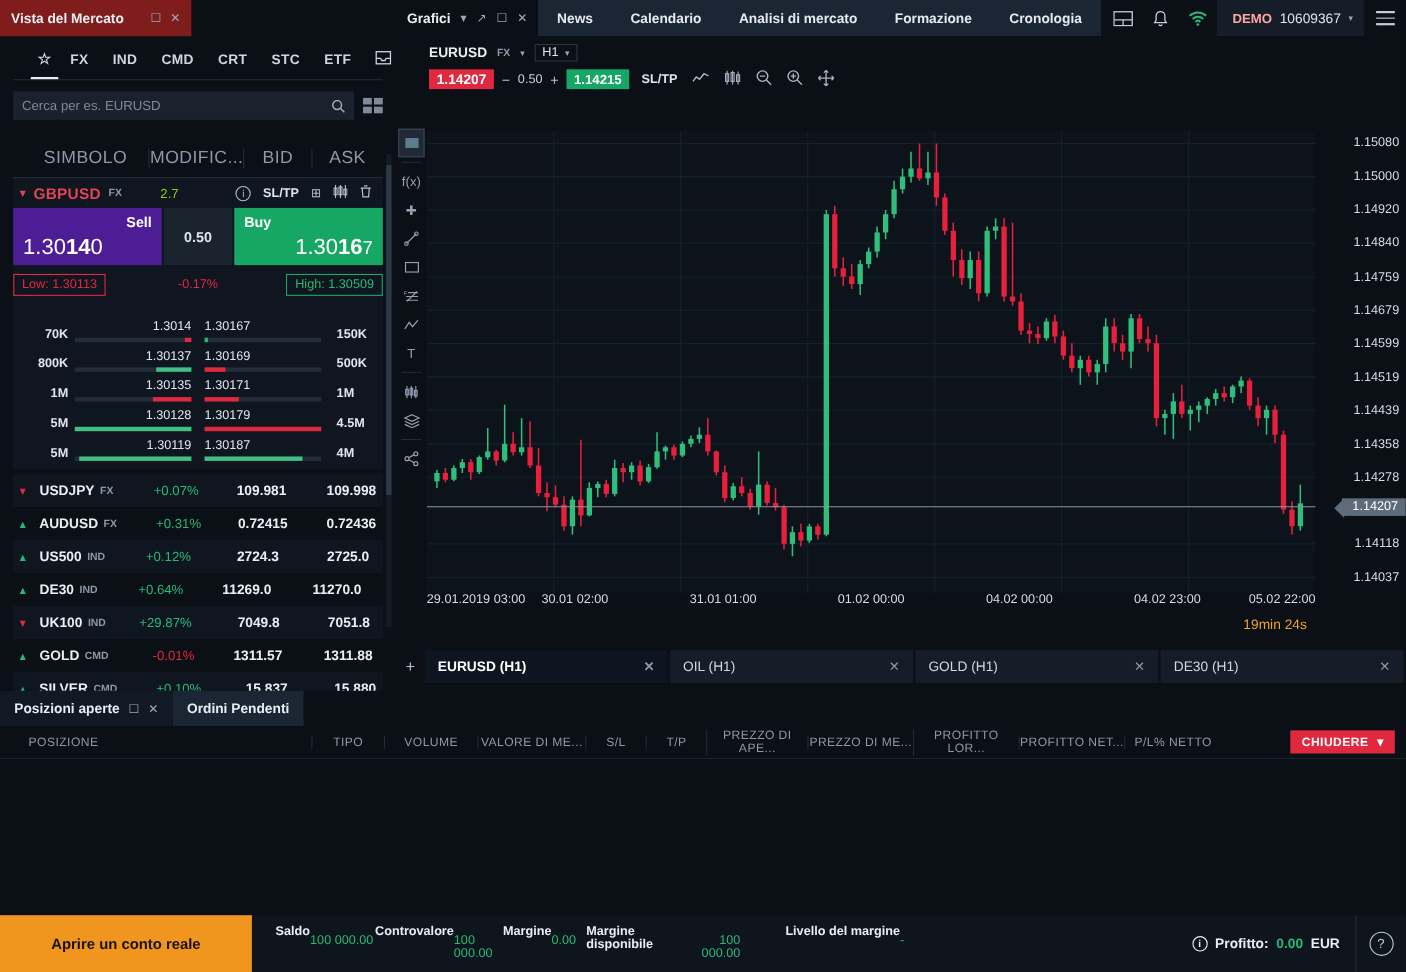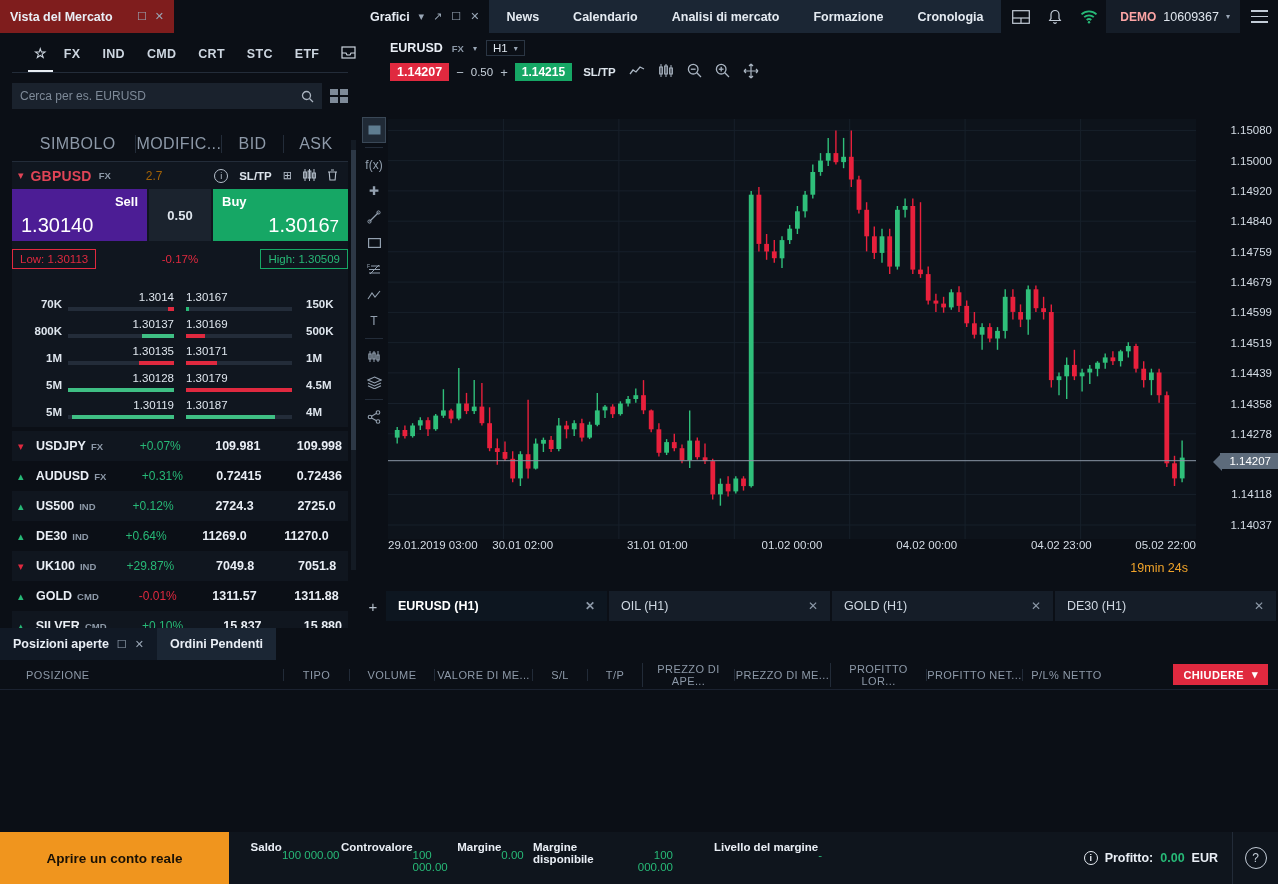--- a/index.html
+++ b/index.html
@@ -59,32 +59,32 @@
   .col-head .c2 { width: 86px; border-left: 1px solid #232c39; }
   .col-head .c3 { width: 66px; border-left: 1px solid #232c39; }
   .col-head .c4 { width: 70px; border-left: 1px solid #232c39; }
 
   
   .quote-card { margin: 0 12px; background: #10161f; }
   .qc-head { display: flex; align-items: center; height: 28px; padding: 0 6px; gap: 7px; border-top: 1px solid #232c39; }
   .qc-arrow { color: #e04456; font-size: 11px; }
   .qc-sym { color: #e04456; font-size: 14px; font-weight: bold; letter-spacing: .2px; }
   .qc-cat { color: #8d99a8; font-size: 9.5px; font-weight: bold; }
-  .qc-spread { color: #a16207; font-size: 12px; margin-left: 28px; }
+  .qc-spread { color: #84cc16; font-size: 12px; margin-left: 28px; }
   .qc-icons { margin-left: auto; display: flex; align-items: center; gap: 11px; color: #b6c0cc; font-size: 11px; padding-right: 4px; }
   .qc-icons .sltp { font-size: 11.5px; font-weight: bold; color: #dde4ec; }
 
   .deal-row { display: flex; gap: 2px; height: 52px; }
   .sell-btn { flex: 1; background: #4c1d95; position: relative; padding: 5px 9px; cursor: pointer; }
   .buy-btn  { flex: 1; background: #16a765; position: relative; padding: 5px 9px; cursor: pointer; }
   .sell-btn .lbl { font-size: 13px; font-weight: bold; text-align: right; color: #fff; }
   .buy-btn .lbl  { font-size: 13px; font-weight: bold; text-align: left; color: #fff; }
   .sell-btn .px { position: absolute; bottom: 4px; left: 9px; font-size: 20px; color: #fff; }
   .buy-btn .px  { position: absolute; bottom: 4px; right: 9px; font-size: 20px; color: #fff; }
-  .px .big { font-weight: normal; }
+  .px .big { font-weight: bold; }
   .px .sm { font-size: 17px; }
   .vol-btn { width: 62px; background: #1b232e; display: flex; align-items: center; justify-content: center;
              font-size: 13px; font-weight: bold; color: #dfe6ee; cursor: pointer; }
 
   .hl-row { display: flex; align-items: center; height: 30px; position: relative; margin-top: 3px; }
   .lowbox { border: 1px solid #e0293f; color: #e0293f; font-size: 11.5px; padding: 3px 7px; }
   .highbox { border: 1px solid #16a765; color: #27b977; font-size: 11.5px; padding: 3px 7px; margin-left: auto; }
   .chg { position: absolute; left: 50%; transform: translateX(-50%); font-size: 11.5px; color: #e0293f; }
 
   .dom { padding: 10px 8px 8px 8px; }

